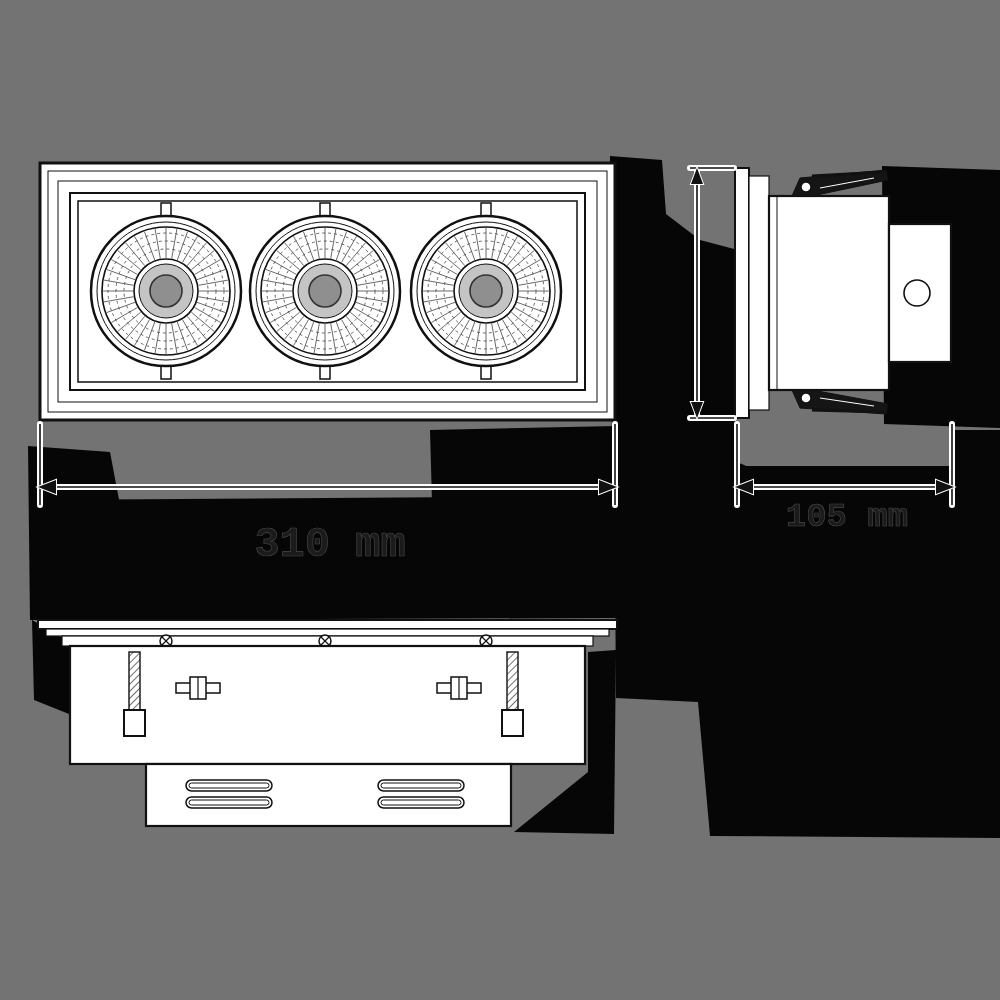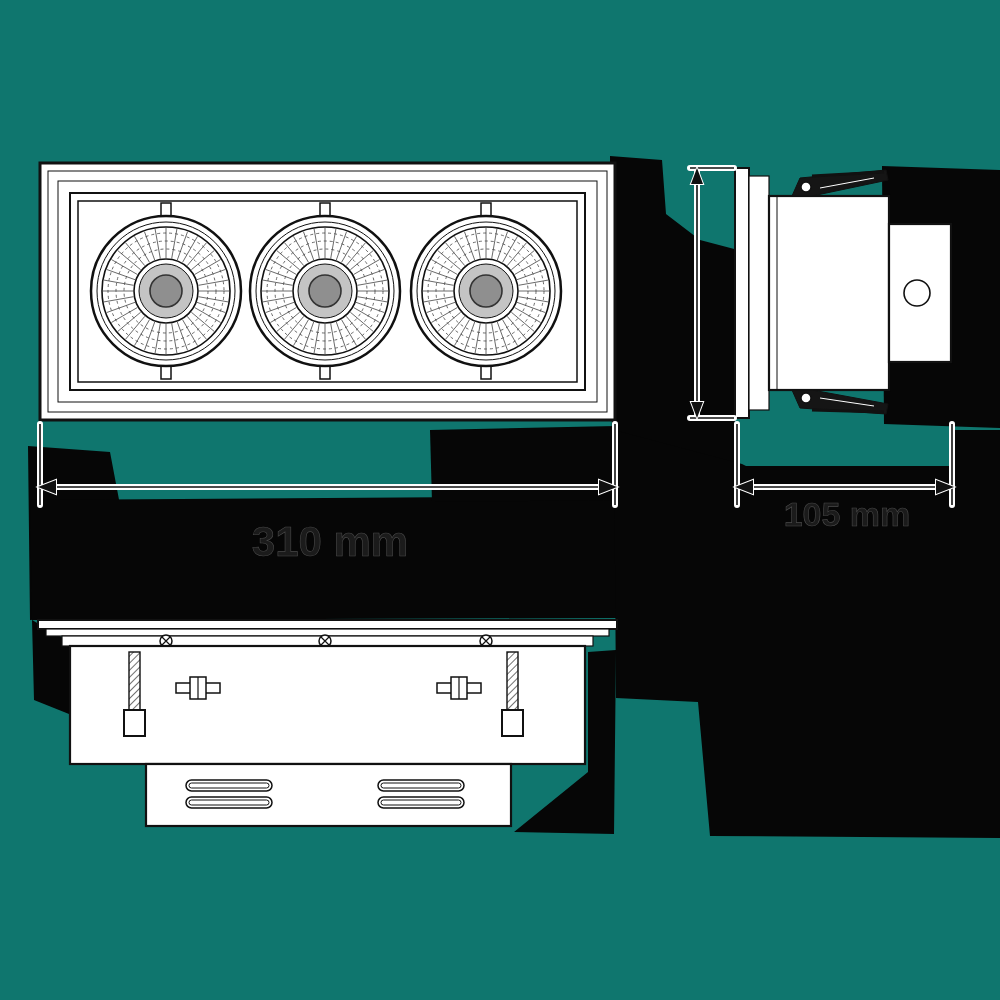--- a/index.html
+++ b/index.html
@@ -1,17 +1,17 @@
 <!DOCTYPE html>
 <html><head>
 <meta charset="utf-8">
 <style>
   html,body{margin:0;padding:0;background:#ffffff;}
-  .page{position:relative;width:1000px;height:1000px;background:#0f766e;overflow:hidden;
-        font-family:Liberation Sans, sans-serif;}
+  .page{position:relative;width:1000px;height:1000px;background:#737373;overflow:hidden;
+        font-family:Liberation Mono, monospace;}
   svg{display:block;}
   .ink{stroke:#111111;fill:#ffffff;}
   .line{stroke:#111111;fill:none;}
   .blob{fill:#060606;stroke:none;}
   .mesh{stroke:#444444;stroke-width:0.8;fill:none;}
   .dash{stroke:#444444;stroke-width:0.8;fill:none;stroke-dasharray:3 3;}
   .halo{stroke:#ffffff;stroke-width:6;fill:none;stroke-linecap:round;}
   .dimline{stroke:#111111;stroke-width:1.6;fill:none;}
   .arrow{fill:#111111;stroke:#ffffff;stroke-width:2;paint-order:stroke;}
   .dimtext{fill:#1b1b1b;stroke:#4a4a4a;stroke-width:0.6;font-weight:bold;}

